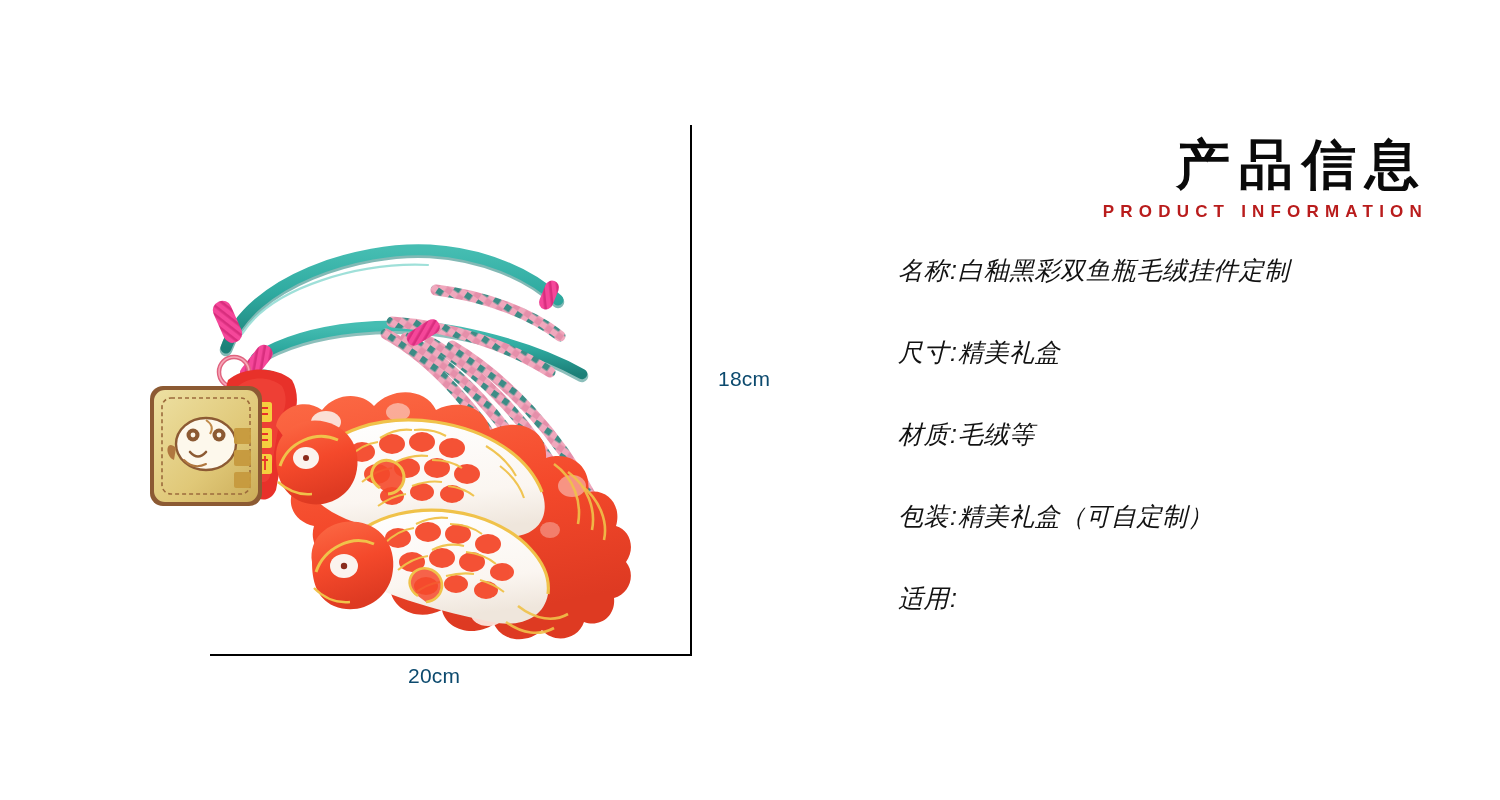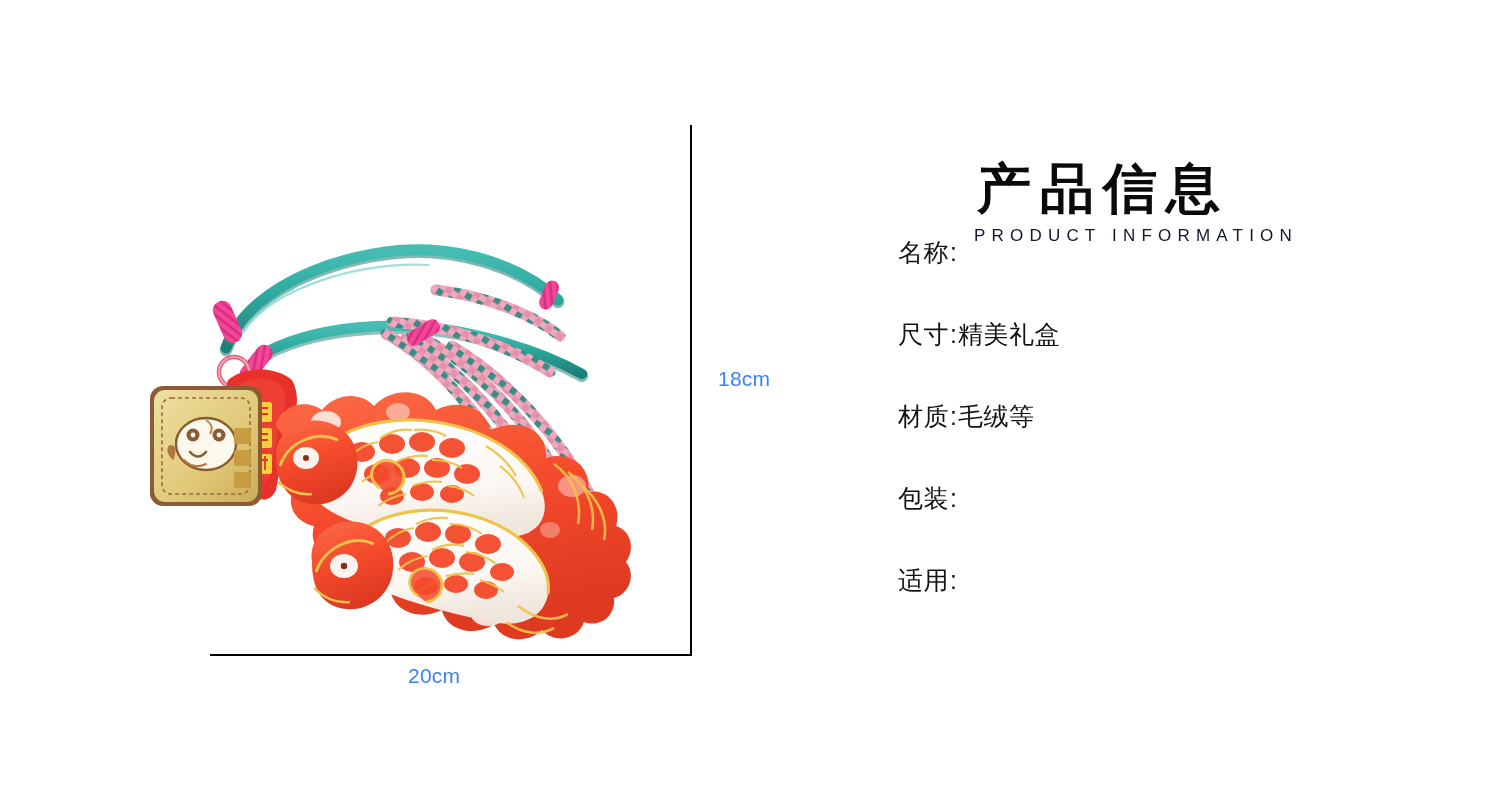--- a/index.html
+++ b/index.html
@@ -39,21 +39,21 @@
     left: 210px;
     top: 654px;
     width: 482px;
     height: 2px;
     background: #000000;
   }
   .dim-label {
     position: absolute;
     font-size: 21px;
     letter-spacing: 0.2px;
-    color: #3b82f6;
+    color: #0c4a6e;
     white-space: nowrap;
   }
   #dim-height-label { left: 718px; top: 367px; }
   #dim-width-label  { left: 408px; top: 664px; }
 
   
   #photo-stage {
     position: absolute;
     left: 130px;
     top: 230px;
@@ -68,48 +68,48 @@
     left: 880px;
     top: 0;
     width: 620px;
     height: 800px;
   }
   #title-block {
     position: absolute;
     left: 88px;
     top: 136px;
     width: 460px;
-    text-align: left;
-    margin-top: 24px;
+    text-align: right;
   }
   #title-cn {
     font-family: "DejaVu Serif", "Liberation Serif", serif;
     font-size: 54px;
     font-weight: 700;
     letter-spacing: 9px;
     line-height: 1.06;
     color: #0a0a0a;
     white-space: nowrap;
     margin-left: 9px;
   }
   #title-en {
     font-size: 17px;
-    font-weight: 400;
+    font-weight: 700;
     letter-spacing: 6.2px;
-    color: #0f172a;
+    color: #b91c1c;
     margin-top: 9px;
     margin-left: 6px;
     white-space: nowrap;
   }
 
   #spec-list {
     position: absolute;
     left: 18px;
-    top: 240px;
+    top: 258px;
     width: 600px;
+    font-style: italic;
   }
   .spec-row {
     display: flex;
     align-items: baseline;
     height: 82px;
     font-size: 25px;
     line-height: 1;
     color: #121212;
     white-space: nowrap;
   }
@@ -389,37 +389,39 @@
   <div id="title-block">
     <div id="title-cn">产品信息</div>
     <div id="title-en">PRODUCT INFORMATION</div>
   </div>
 
   <div id="spec-list">
 
     <div class="spec-row">
       <span class="spec-key">名称</span>
       <span class="spec-sep">:</span>
+      <span class="spec-val">白釉黑彩双鱼瓶毛绒挂件定制</span>
     </div>
 
     <div class="spec-row">
       <span class="spec-key">尺寸</span>
       <span class="spec-sep">:</span>
       <span class="spec-val">精美礼盒</span>
     </div>
 
     <div class="spec-row">
       <span class="spec-key">材质</span>
       <span class="spec-sep">:</span>
       <span class="spec-val">毛绒等</span>
     </div>
 
     <div class="spec-row">
       <span class="spec-key">包装</span>
       <span class="spec-sep">:</span>
+      <span class="spec-val">精美礼盒（可自定制）</span>
     </div>
 
     <div class="spec-row">
       <span class="spec-key">适用</span>
       <span class="spec-sep">:</span>
     </div>
 
   </div>
 </div>
 

